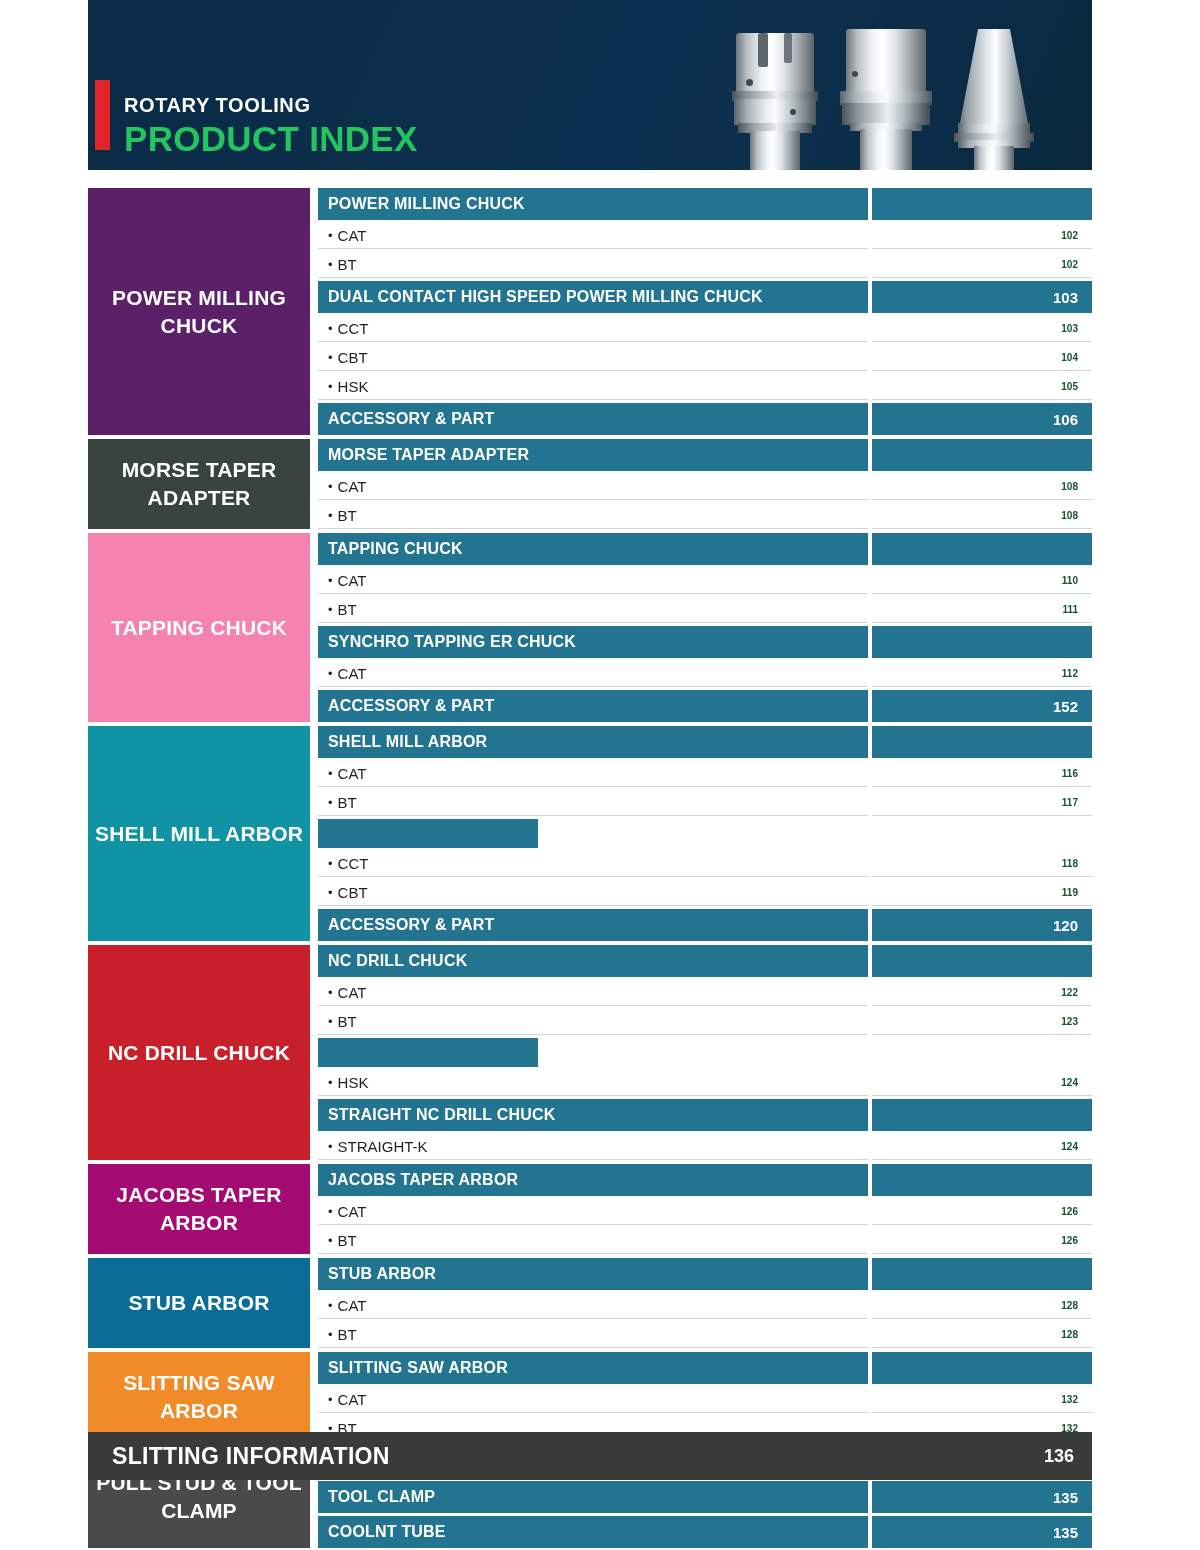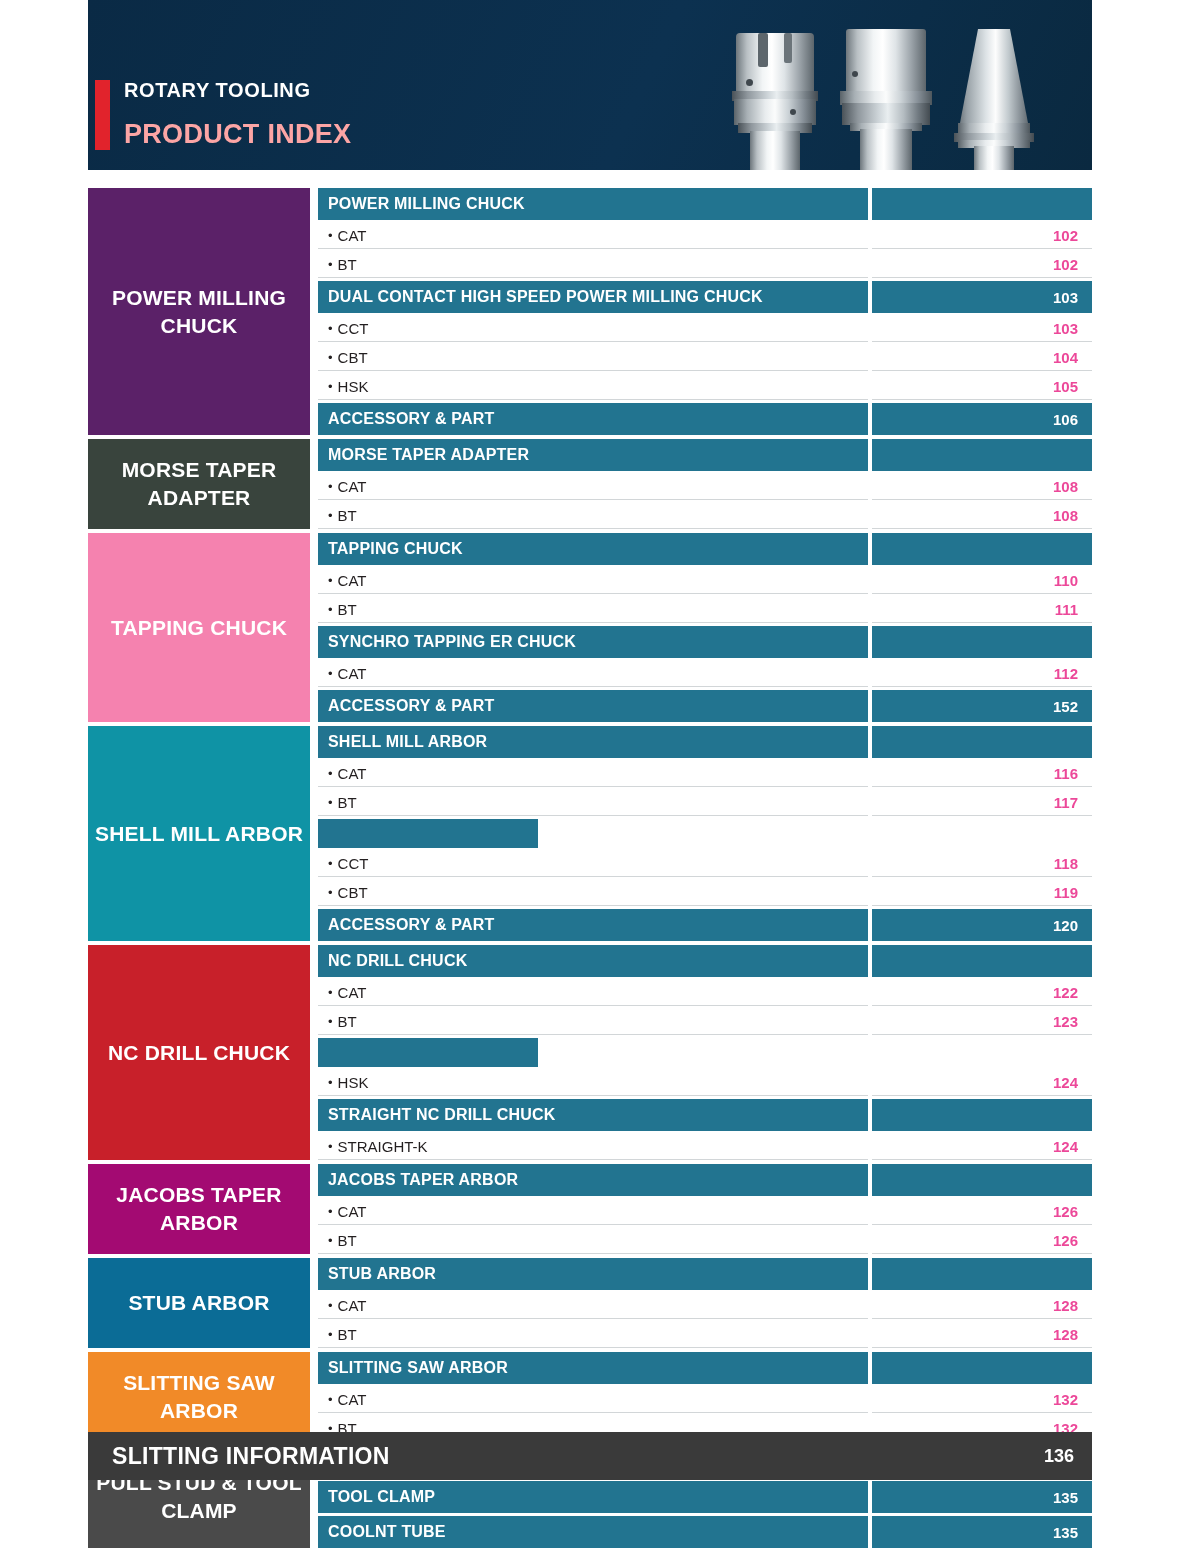--- a/index.html
+++ b/index.html
@@ -31,36 +31,36 @@
     position: absolute;
     left: 7px;
     top: 80px;
     width: 15px;
     height: 70px;
     background: #e1232c;
   }
   .banner-text {
     position: absolute;
     left: 36px;
-    top: 78px;
+    top: 93px;
   }
   .banner-kicker {
     color: #ffffff;
     font-size: 20px;
     font-weight: bold;
     letter-spacing: 0.6px;
     line-height: 1.25;
   }
   .banner-title {
-    color: #fca5a5;
-    font-size: 27px;
+    color: #22c55e;
+    font-size: 35px;
     font-weight: bold;
     letter-spacing: 0.3px;
     line-height: 1.15;
-    margin-top: 16px;
+    margin-top: 1px;
   }
 
   
   .tools { position: absolute; right: 40px; bottom: 0; width: 330px; height: 145px; }
   .tool { position: absolute; bottom: 0; }
 
   .t-body {
     position: absolute; left: 0; right: 0;
     background: linear-gradient(90deg,#6d767c 0%,#b9c0c4 14%,#f2f5f6 34%,#ffffff 46%,#dfe4e7 62%,#9aa2a8 82%,#5c656b 100%);
   }
@@ -149,22 +149,22 @@
   .row.sub .lbl,
   .row.sub .pg { background: #ffffff; border-bottom: 1px solid #d2d6d8; }
   .row.sub .lbl {
     color: #231f20;
     font-size: 15px;
     font-weight: normal;
     padding: 4px 0 4px 10px;
     min-height: 25px;
   }
   .row.sub .pg {
-    color: #ec4899;
-    font-size: 15px;
+    color: #14532d;
+    font-size: 10px;
     font-weight: bold;
     padding: 4px 14px 4px 0;
     min-height: 25px;
   }
   .row.sub .lbl .bullet { margin-right: 5px; font-size: 13px; line-height: 1; }
 
   
   .techbar {
     position: absolute;
     left: 88px;

